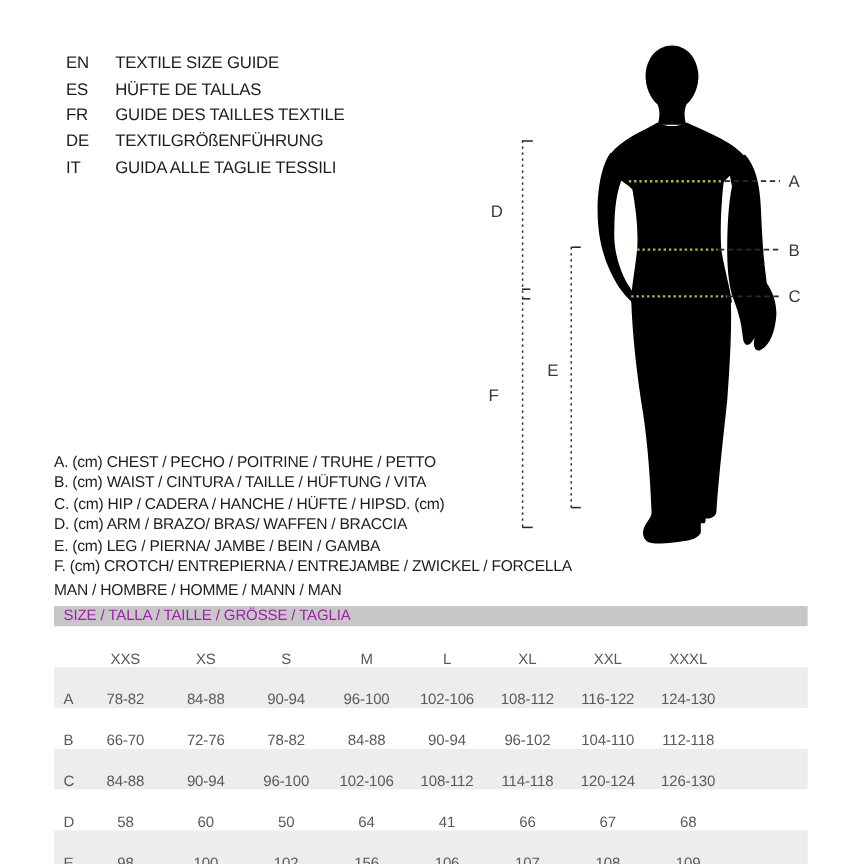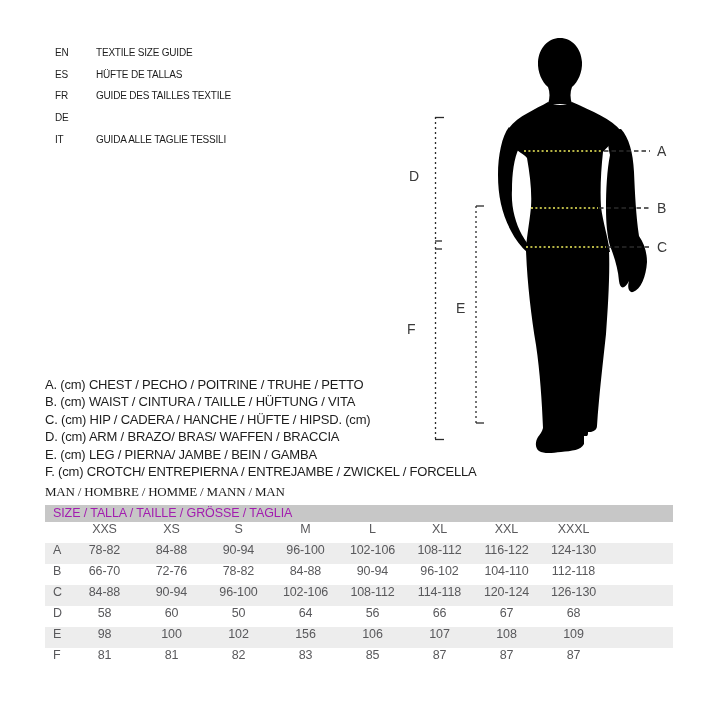--- a/index.html
+++ b/index.html
@@ -1,32 +1,32 @@
 <!DOCTYPE html>
 <html><head>
 <meta charset="utf-8">
 <style>
   html,body{margin:0;padding:0;background:#fff;}
   .canvas{
     position:relative;width:720px;height:720px;background:#ffffff;overflow:hidden;
     font-family:"Liberation Sans", sans-serif;color:#1d1d1d;
   }
   
-  .lang-block{position:absolute;left:55px;top:42px;font-size:10px;line-height:21.7px;letter-spacing:-0.2px;}
+  .lang-block{position:absolute;left:55px;top:42px;font-size:14px;line-height:21.7px;letter-spacing:-0.2px;}
   .lang-row{display:flex;}
   .lang-code{width:41px;}
   
   .measure-block{position:absolute;left:45px;top:376px;font-size:13px;line-height:17.4px;letter-spacing:-0.2px;}
-  .gender-line{margin-top:3px;font-family:Liberation Serif, serif;}
+  .gender-line{margin-top:3px;}
   
   .figure-svg{position:absolute;left:395px;top:30px;}
   
   .size-table{position:absolute;left:45px;top:505px;width:628px;font-size:12.5px;color:#59595c;letter-spacing:-0.1px;}
   .table-bar{height:17px;line-height:17px;background:#c7c7c7;color:#a21caf;padding-left:8px;}
-  .trow{display:flex;height:21px;align-items:flex-start;background:#ffffff;}
+  .trow{display:flex;height:34px;align-items:flex-end;background:#ffffff;}
   .trow.stripe{background:#ededed;}
   .tcell{width:67px;text-align:center;}
   .tcell.rowlabel{width:18px;padding-left:8px;text-align:left;}
   .tcell.fill{flex:1;}
 </style>
 </head>
 <body>
 
 <div class="canvas">
 
@@ -38,20 +38,21 @@
     <div class="lang-row">
       <span class="lang-code">ES</span>
       <span class="lang-title">HÜFTE DE TALLAS</span>
     </div>
     <div class="lang-row">
       <span class="lang-code">FR</span>
       <span class="lang-title">GUIDE DES TAILLES TEXTILE</span>
     </div>
     <div class="lang-row">
       <span class="lang-code">DE</span>
+      <span class="lang-title">TEXTILGRÖßENFÜHRUNG</span>
     </div>
     <div class="lang-row">
       <span class="lang-code">IT</span>
       <span class="lang-title">GUIDA ALLE TAGLIE TESSILI</span>
     </div>
   </div>
 
   <svg class="figure-svg" width="290" height="435" viewBox="395 30 290 435" xmlns="http://www.w3.org/2000/svg">
 
     <g fill="#000000">
@@ -180,21 +181,21 @@
       <div class="tcell">126-130</div>
       <div class="tcell fill"></div>
     </div>
 
     <div class="trow">
       <div class="tcell rowlabel">D</div>
       <div class="tcell">58</div>
       <div class="tcell">60</div>
       <div class="tcell">50</div>
       <div class="tcell">64</div>
-      <div class="tcell">56</div>
+      <div class="tcell">41</div>
       <div class="tcell">66</div>
       <div class="tcell">67</div>
       <div class="tcell">68</div>
       <div class="tcell fill"></div>
     </div>
 
     <div class="trow stripe">
       <div class="tcell rowlabel">E</div>
       <div class="tcell">98</div>
       <div class="tcell">100</div>

